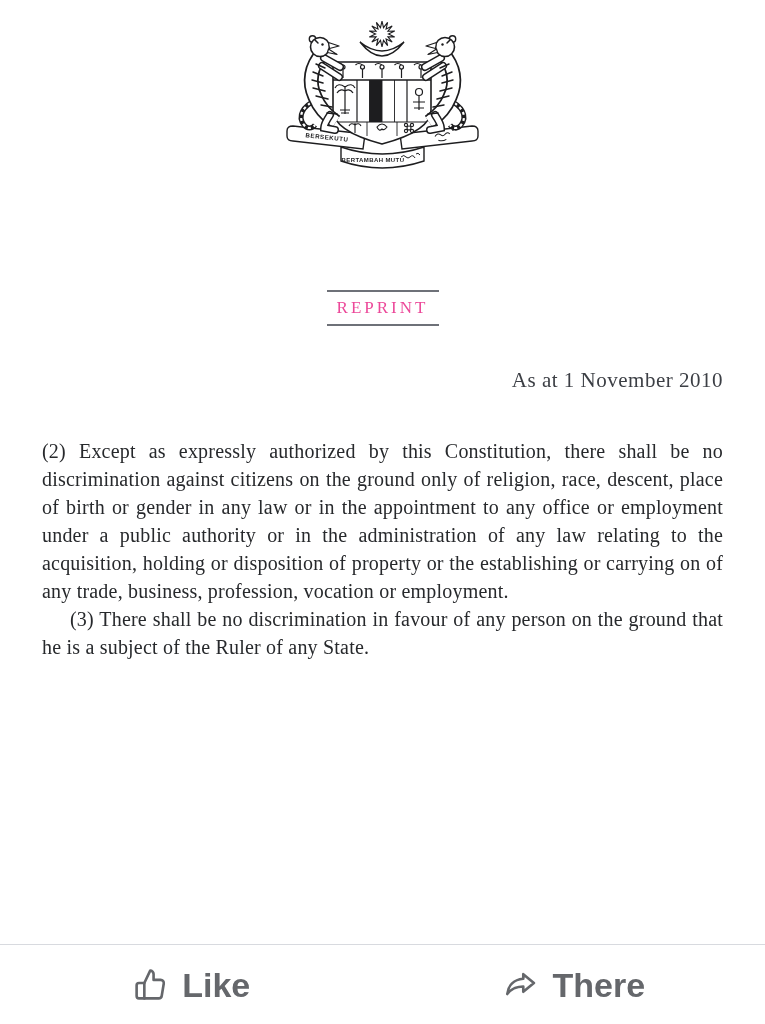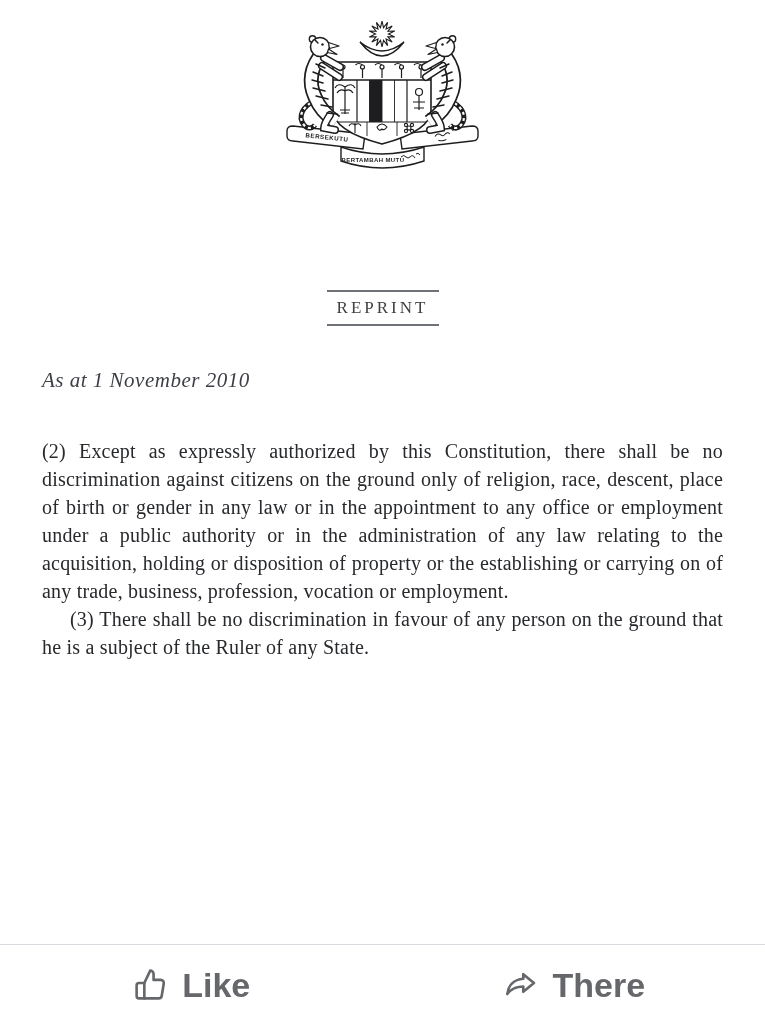--- a/index.html
+++ b/index.html
@@ -17,26 +17,26 @@
     margin-top:112px; text-align:center;
     font-size:34px; line-height:47px; font-weight:bold;
     letter-spacing:1.5px; color:#1f2124;
   }
   .doc-title div { white-space:nowrap; }
 
   .reprint {
     width:112px; margin:40px auto 0 auto;
     border-top:2px solid #6e7178; border-bottom:2px solid #6e7178;
     padding:6px 0; text-align:center;
-    font-size:17px; letter-spacing:3px; color:#404040;
+    font-size:17px; letter-spacing:3px; color:#ec4899;
   }
 
   .as-at {
-    margin-top:42px; text-align:left;
-    font-style:italic; font-size:21px; color:#3c3f45;
+    margin-top:42px; text-align:right;
+    font-size:21px; color:#3c3f45;
     letter-spacing:0.5px;
   }
 
   .body-text { margin-top:44px; font-size:20px; line-height:28px; letter-spacing:0.2px; }
   .body-text p { text-align:justify; }
   .body-text p + p { text-indent:28px; }
   .p1-num { font-weight:bold; margin-right:10px; }
 
   .action-bar {
     position:absolute; left:0; right:0; bottom:0; height:80px;

